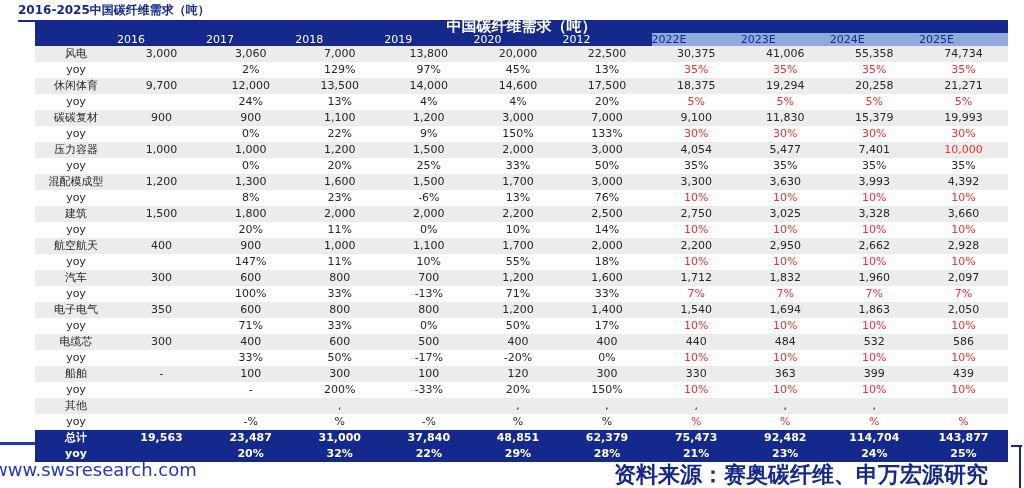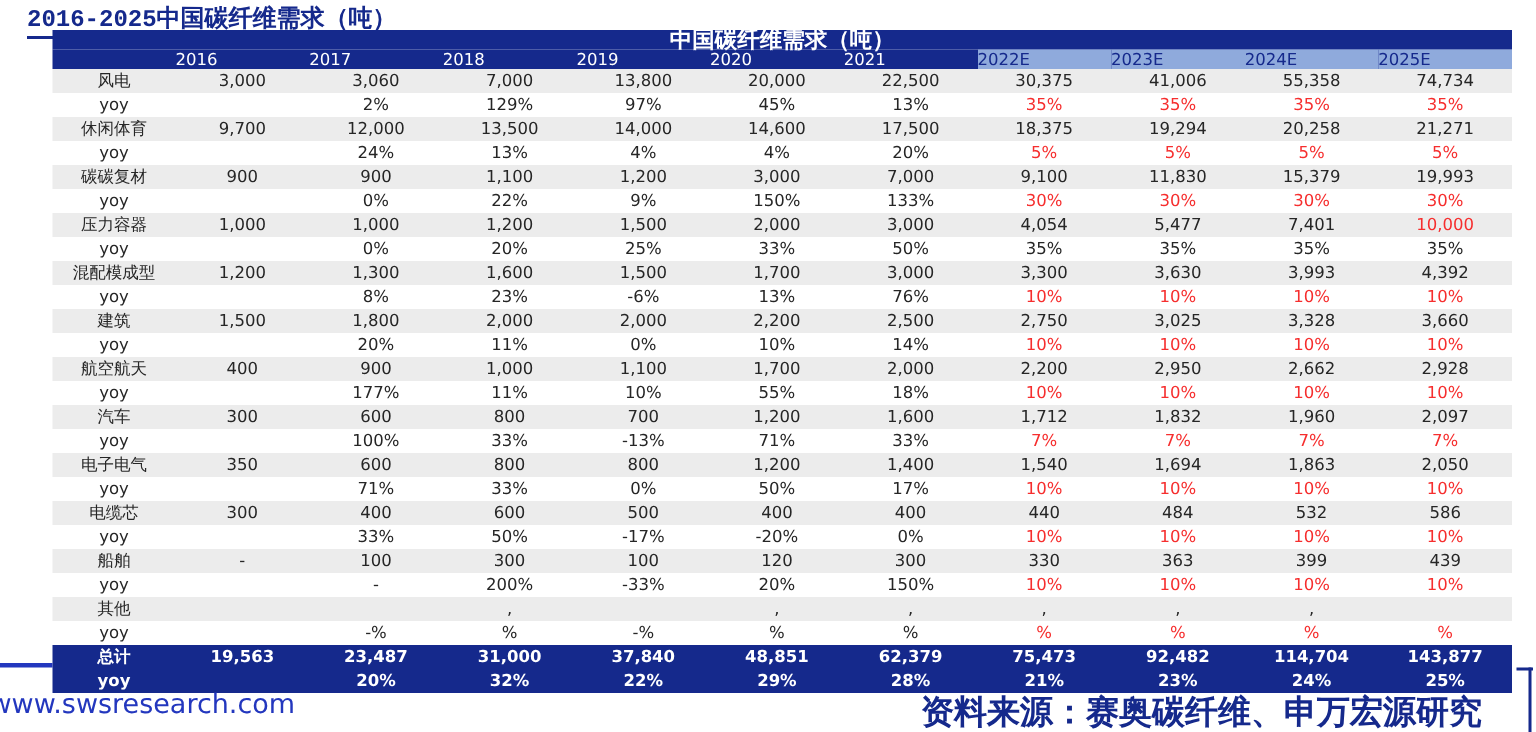--- a/index.html
+++ b/index.html
@@ -10,22 +10,22 @@
     --link:#2337be;
     --ink:#262626;
   }
   html,body{margin:0;padding:0;}
   body{
     width:1024px;height:488px;position:relative;overflow:hidden;background:#fff;
     font-family:"DejaVu Sans","Liberation Sans",sans-serif;color:var(--ink);
   }
   .fig-title{
     position:absolute;left:18px;top:2px;width:319px;
-    font-size:16px;font-weight:bold;color:var(--navy);
-    border-bottom:2px solid var(--navy);padding-bottom:1px;white-space:nowrap;overflow:visible;font-family:Liberation Mono, monospace;
+    font-size:12px;font-weight:bold;color:var(--navy);
+    border-bottom:2px solid var(--navy);padding-bottom:1px;white-space:nowrap;overflow:visible;
   }
   .table{position:absolute;left:35px;top:20px;width:973px;}
   .thead-main{
     height:13px;line-height:13px;background:var(--navy);color:#fff;
     font-size:15px;font-weight:bold;text-align:center;
   }
   .grid{display:grid;grid-template-columns:82px repeat(10,1fr);}
   .thead-years{height:13px;line-height:13px;background:var(--navy);font-size:11px;}
   .thead-years .cell{color:#fff;text-align:left;}
   .thead-years .cell.est{background:var(--band);color:var(--navy);}
@@ -48,21 +48,21 @@
 
 <div class="table">
   <div class="thead-main">中国碳纤维需求（吨）</div>
   <div class="thead-years grid">
       <div class="cell"></div>
       <div class="cell">2016</div>
       <div class="cell">2017</div>
       <div class="cell">2018</div>
       <div class="cell">2019</div>
       <div class="cell">2020</div>
-      <div class="cell">2021</div>
+      <div class="cell">2012</div>
       <div class="cell est">2022E</div>
       <div class="cell est">2023E</div>
       <div class="cell est">2024E</div>
       <div class="cell est">2025E</div>
     </div>
   <div>
       <div class="row grid cat">
         <div class="cell">风电</div>
         <div class="cell">3,000</div>
         <div class="cell">3,060</div>
@@ -227,21 +227,21 @@
         <div class="cell">1,700</div>
         <div class="cell">2,000</div>
         <div class="cell">2,200</div>
         <div class="cell">2,950</div>
         <div class="cell">2,662</div>
         <div class="cell">2,928</div>
       </div>
       <div class="row grid yoy">
         <div class="cell">yoy</div>
         <div class="cell"></div>
-        <div class="cell">177%</div>
+        <div class="cell">147%</div>
         <div class="cell">11%</div>
         <div class="cell">10%</div>
         <div class="cell">55%</div>
         <div class="cell">18%</div>
         <div class="cell red">10%</div>
         <div class="cell red">10%</div>
         <div class="cell red">10%</div>
         <div class="cell red">10%</div>
       </div>
       <div class="row grid cat">

